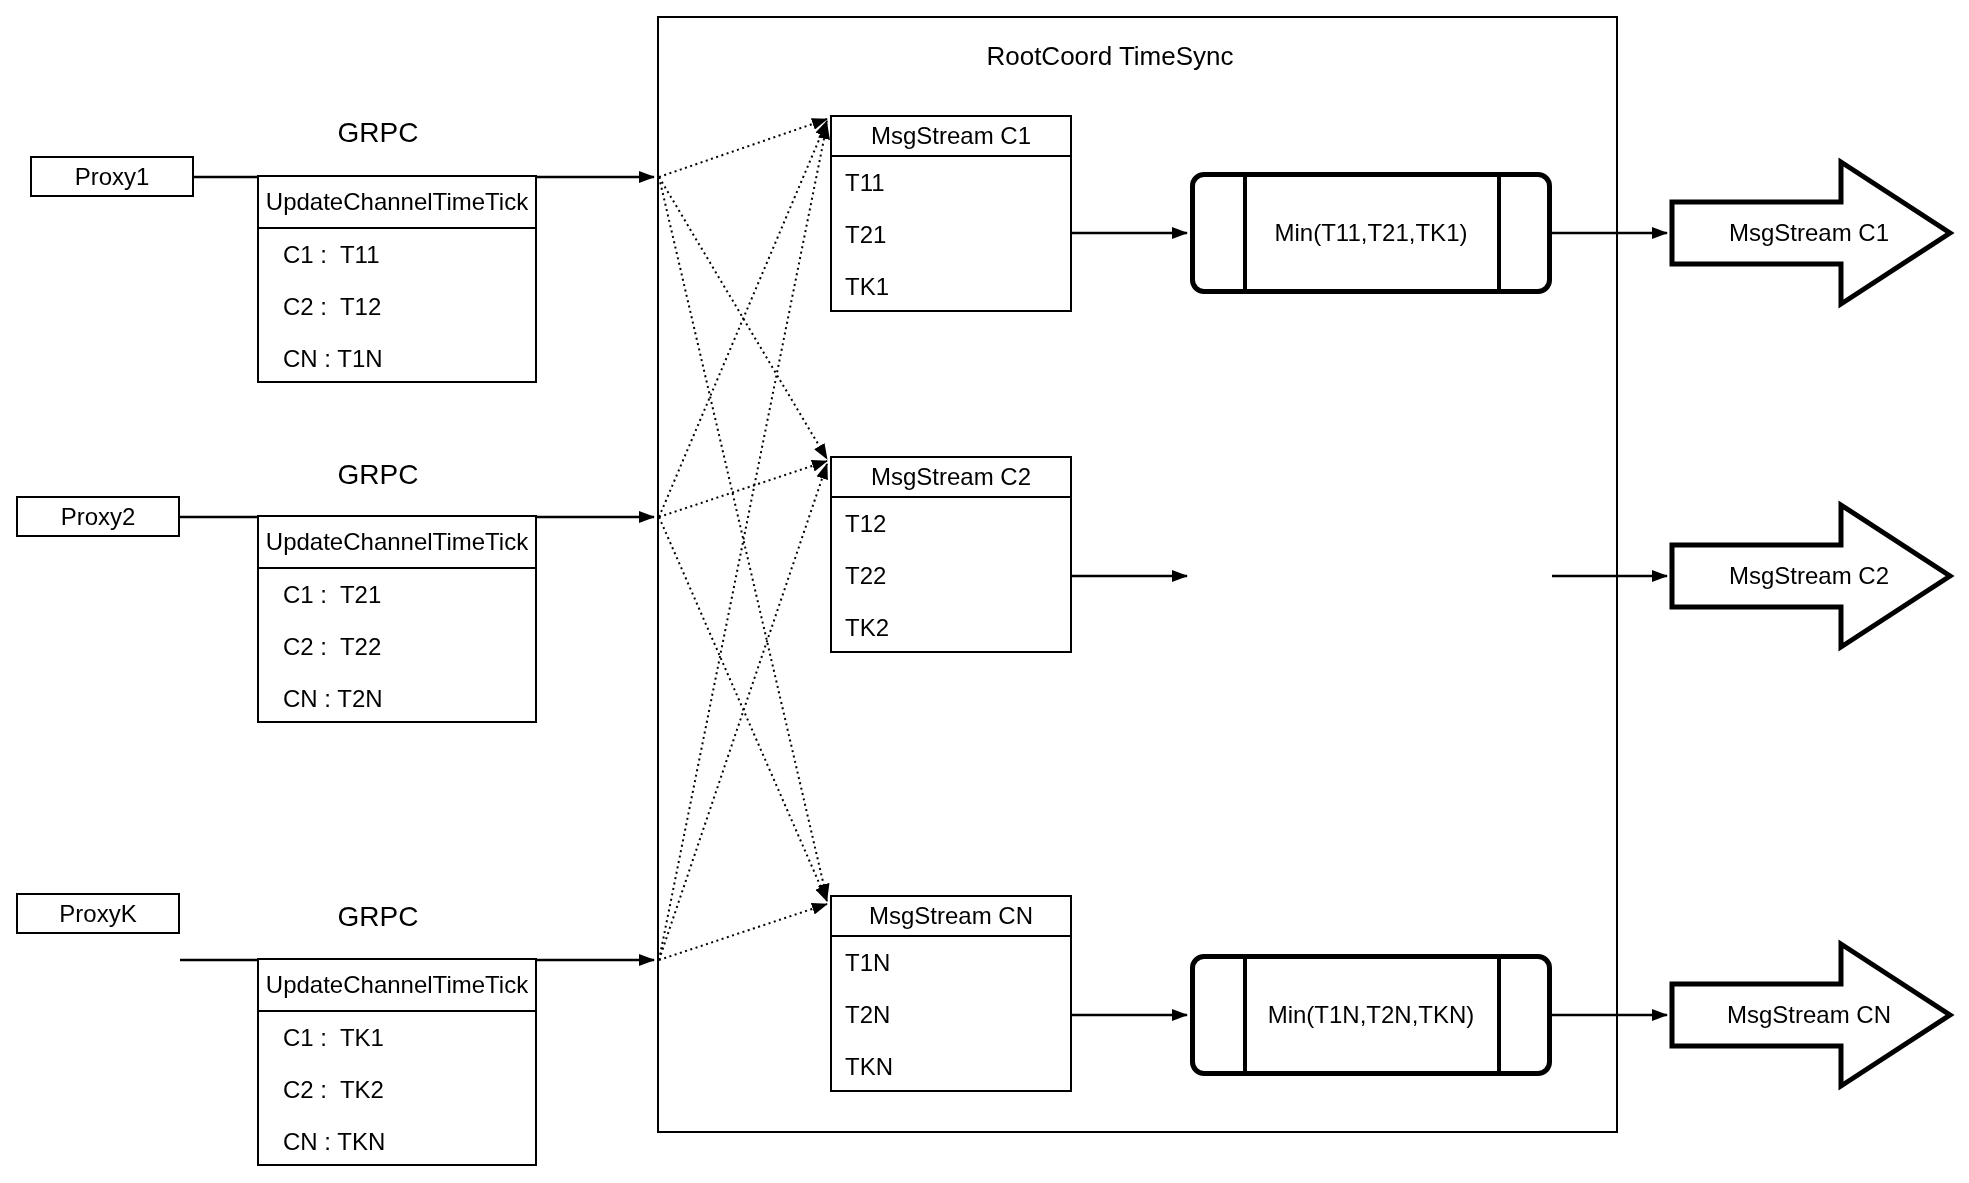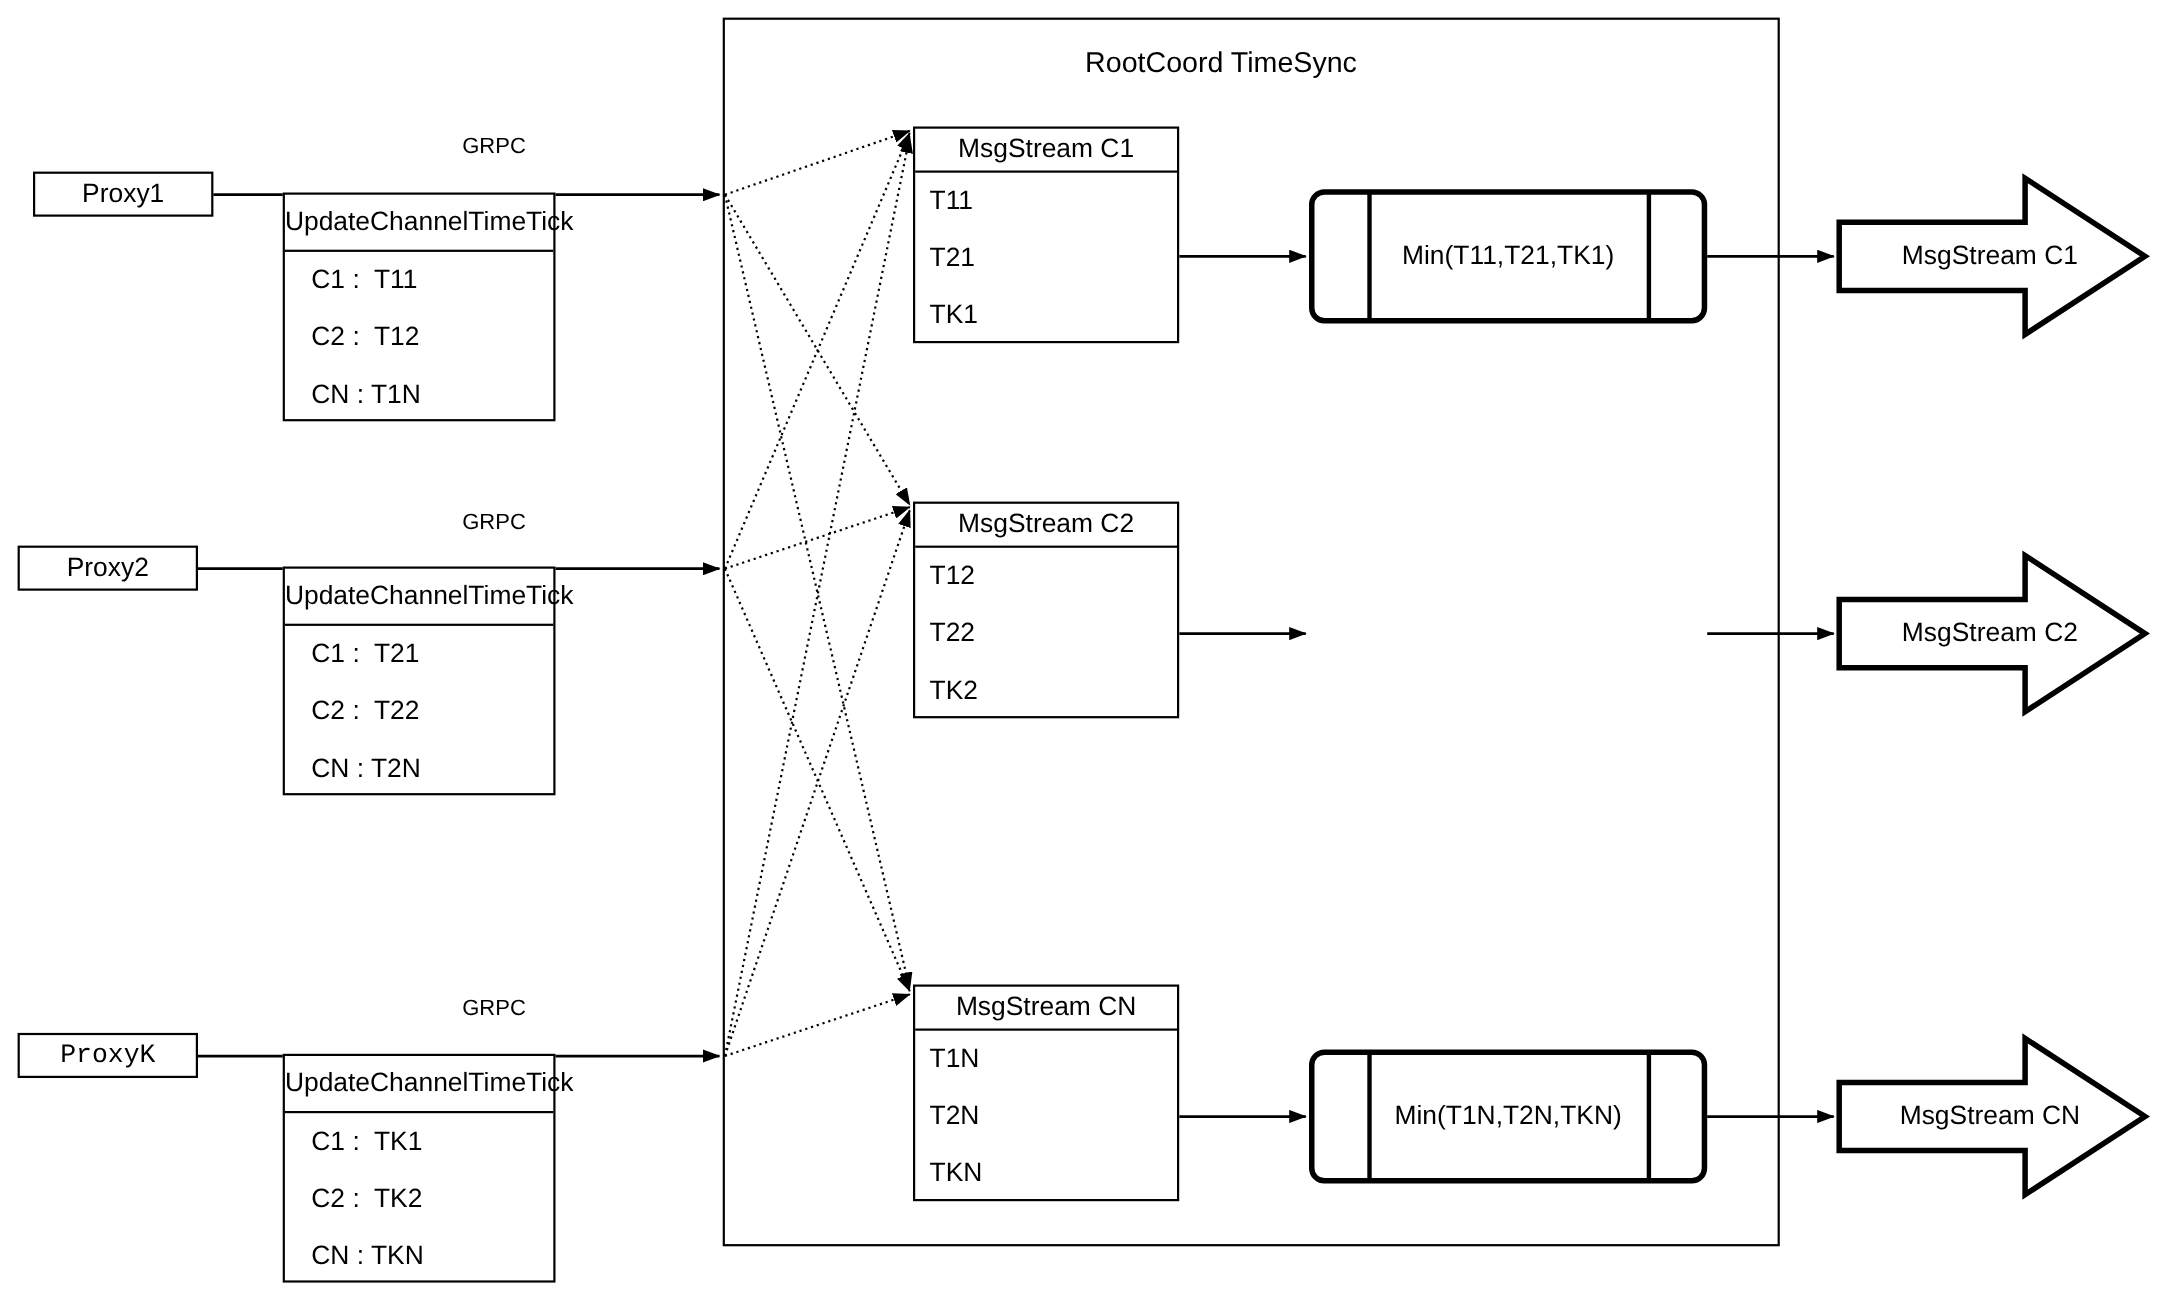--- a/index.html
+++ b/index.html
@@ -7,24 +7,24 @@
   .canvas{position:relative;width:1969px;height:1183px;background:#fff;overflow:hidden;}
   .layer{position:absolute;left:0;top:0;width:1969px;height:1183px;}
   svg.layer{z-index:1;pointer-events:none;}
 
   .box{position:absolute;box-sizing:border-box;background:#fff;border:2px solid #000;z-index:2;}
   .rootcoord{border:2px solid #000;background:transparent;z-index:0;}
   .rc-title{position:absolute;left:860px;top:41px;width:500px;height:30px;line-height:30px;
             text-align:center;font-size:26px;z-index:2;}
 
   .proxy-box{width:164px;height:41px;line-height:37px;text-align:center;font-size:24px;}
-  .grpc-label{position:absolute;width:200px;height:30px;line-height:30px;text-align:right;
-              font-size:20px;z-index:2;}
+  .grpc-label{position:absolute;width:200px;height:30px;line-height:30px;text-align:center;
+              font-size:28px;z-index:2;}
 
-  .uctt{width:248px;height:208px;font-size:24px;}
+  .uctt{width:280px;height:208px;font-size:24px;}
   .uctt-header{box-sizing:border-box;height:52px;line-height:50px;border-bottom:2px solid #000;
                text-align:center;white-space:pre;}
   .uctt-row{height:52px;line-height:52px;padding-left:24px;white-space:pre;}
 
   .ms-table{width:242px;height:197px;font-size:24px;}
   .ms-header{box-sizing:border-box;height:40px;line-height:38px;border-bottom:2px solid #000;
              text-align:center;white-space:pre;}
   .ms-row{height:52px;line-height:52px;padding-left:13px;white-space:pre;}
 
   .min-box{width:362px;height:122px;border:5px solid #000;border-radius:14px;}
@@ -133,21 +133,21 @@
   <div class="box ms-table" style="left:830px;top:456px;">
     <div class="ms-header">MsgStream C2</div>
     <div class="ms-row">T12</div>
     <div class="ms-row">T22</div>
     <div class="ms-row">TK2</div>
   </div>
 
 
   <div class="fat-arrow-label" style="left:1676px;top:556px;">MsgStream C2</div>
 
-  <div class="box proxy-box" style="left:16px;top:939px;font-family:Liberation Mono, monospace;">
+  <div class="box proxy-box" style="left:16px;top:893px;">
     <span>ProxyK</span>
   </div>
   <div class="grpc-label" style="left:278px;top:902px;">GRPC</div>
 
   <div class="box uctt" style="left:257px;top:958px;">
     <div class="uctt-header">UpdateChannelTimeTick</div>
     <div class="uctt-row">C1 :  TK1</div>
     <div class="uctt-row">C2 :  TK2</div>
     <div class="uctt-row">CN : TKN</div>
   </div>

